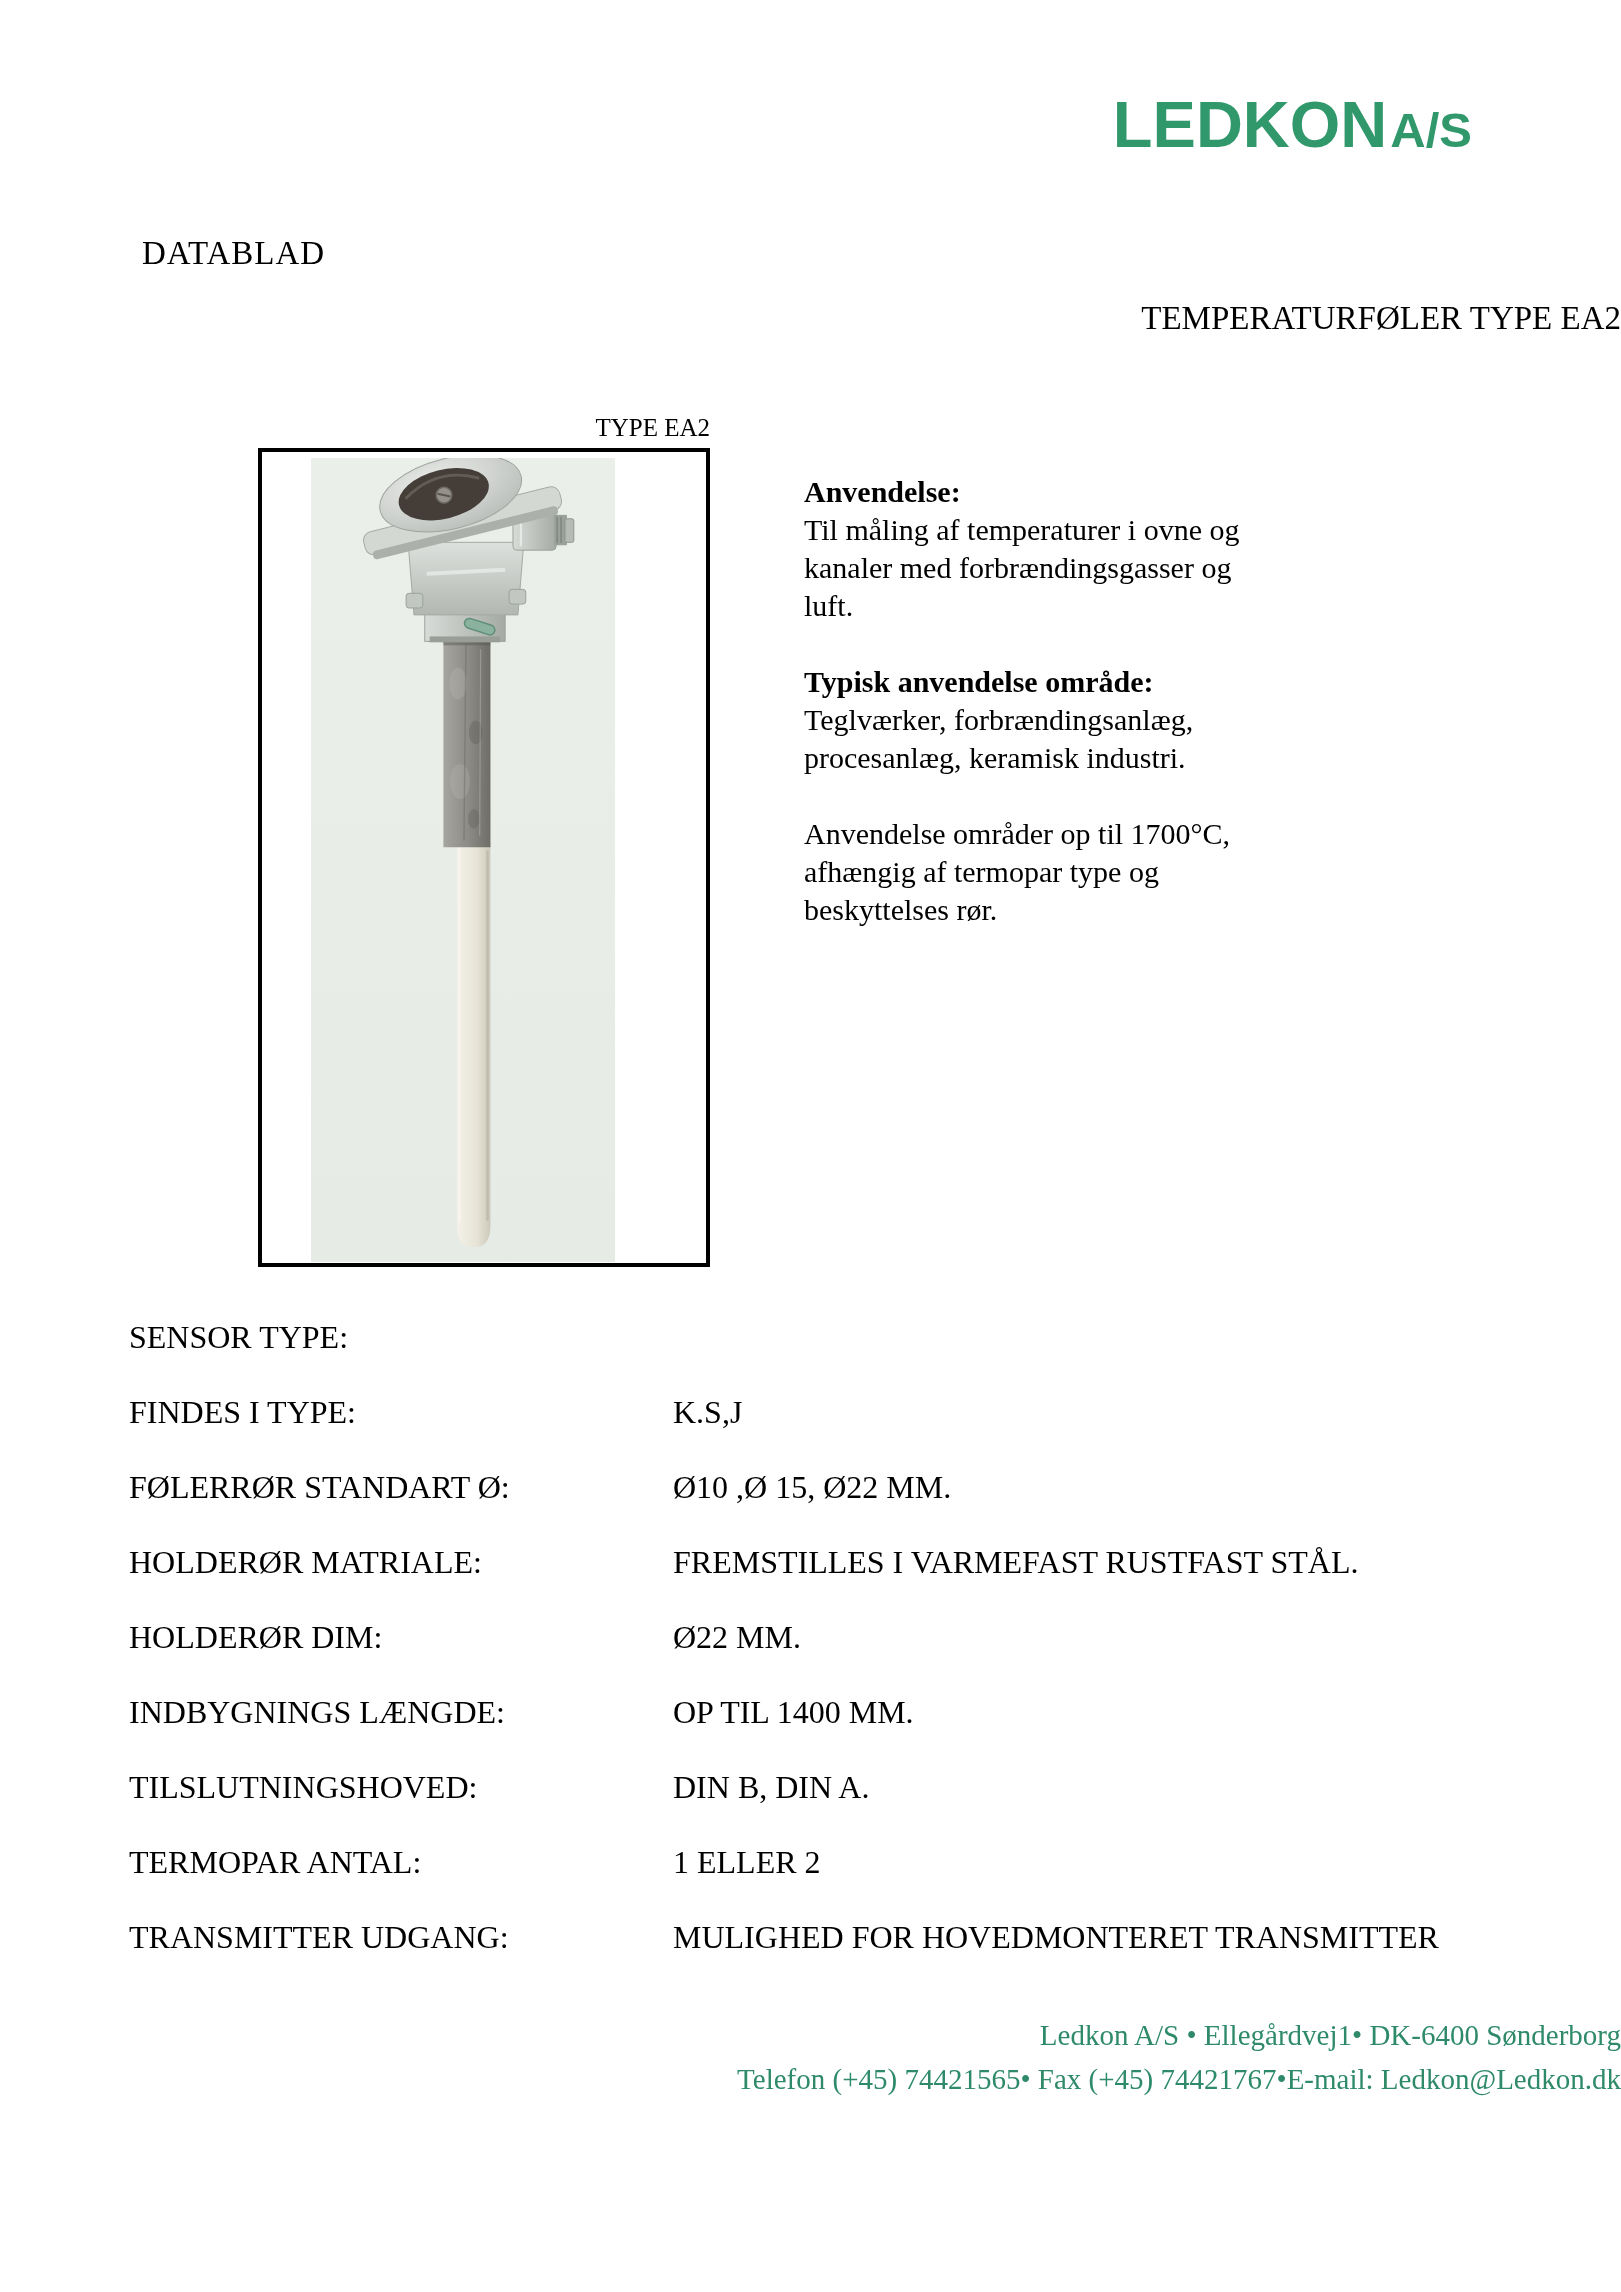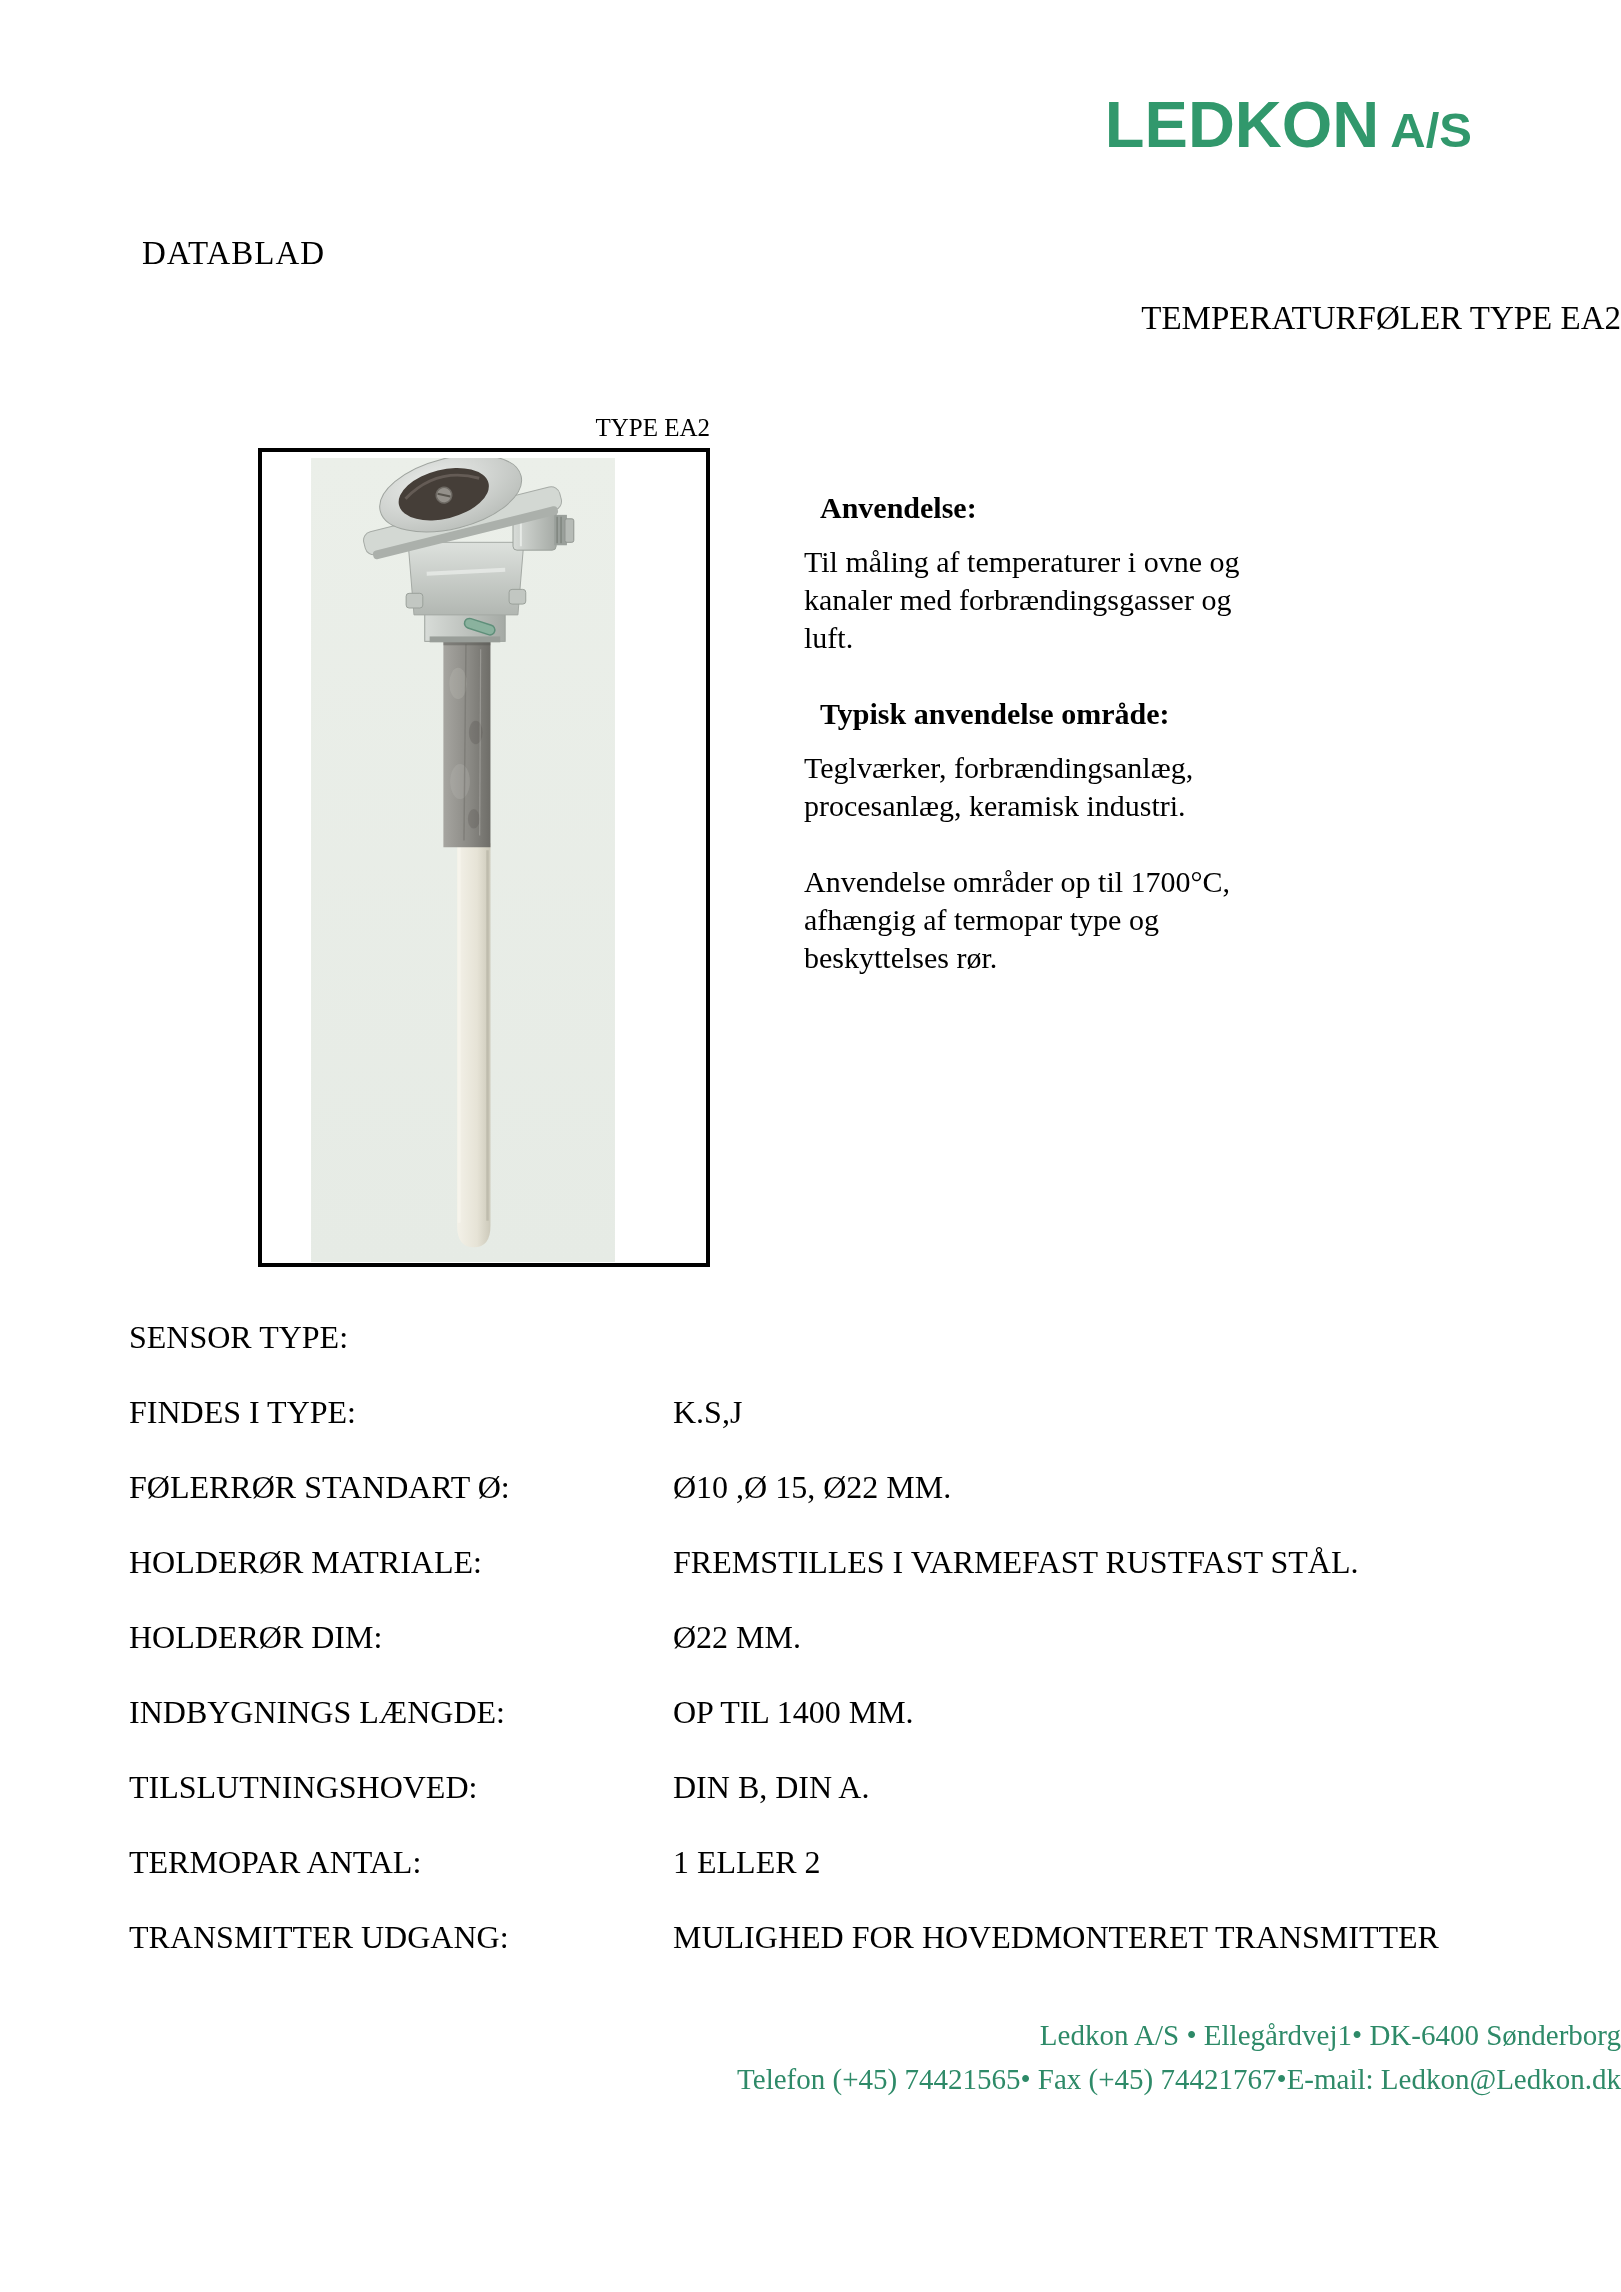--- a/index.html
+++ b/index.html
@@ -17,21 +17,21 @@
   }
   .logo {
     position:absolute; top:92px; right:149px;
     font-family:"Liberation Sans", sans-serif;
     font-weight:700;
     color:var(--brand-green);
     font-size:65px;
     line-height:1;
     white-space:nowrap;
   }
-  .logo .suffix { font-size:49px; margin-left:11px; }
+  .logo .suffix { font-size:49px; margin-left:3px; }
 
   .doc-label {
     position:absolute; left:142px; top:235px;
     font-size:33px; letter-spacing:1px;
   }
   .doc-title {
     position:absolute; left:0; top:300px; width:100%;
     text-align:right; font-size:33px;
   }
 
@@ -49,21 +49,21 @@
   .photo {
     position:absolute; left:49px; top:5.9px;
     width:304px; height:804px; display:block;
   }
 
   .col {
     position:absolute; left:804px; top:473px; width:480px;
     font-size:30px; line-height:38px;
   }
   .col .sec { margin:0 0 38px 0; }
-  .col .sec-heading { margin:16px; font-size:30px; font-weight:700; }
+  .col .sec-heading { margin:0; font-size:30px; font-weight:700; }
   .col .sec-heading:empty { display:none; }
   .col .sec-body { margin:0; white-space:pre-line; }
 
   .specs {
     position:absolute; left:129px; top:1319px; width:1353px;
     font-size:32px;
   }
   .spec-row {
     display:grid; grid-template-columns:544px 1fr;
     line-height:36px; margin-bottom:39px;

